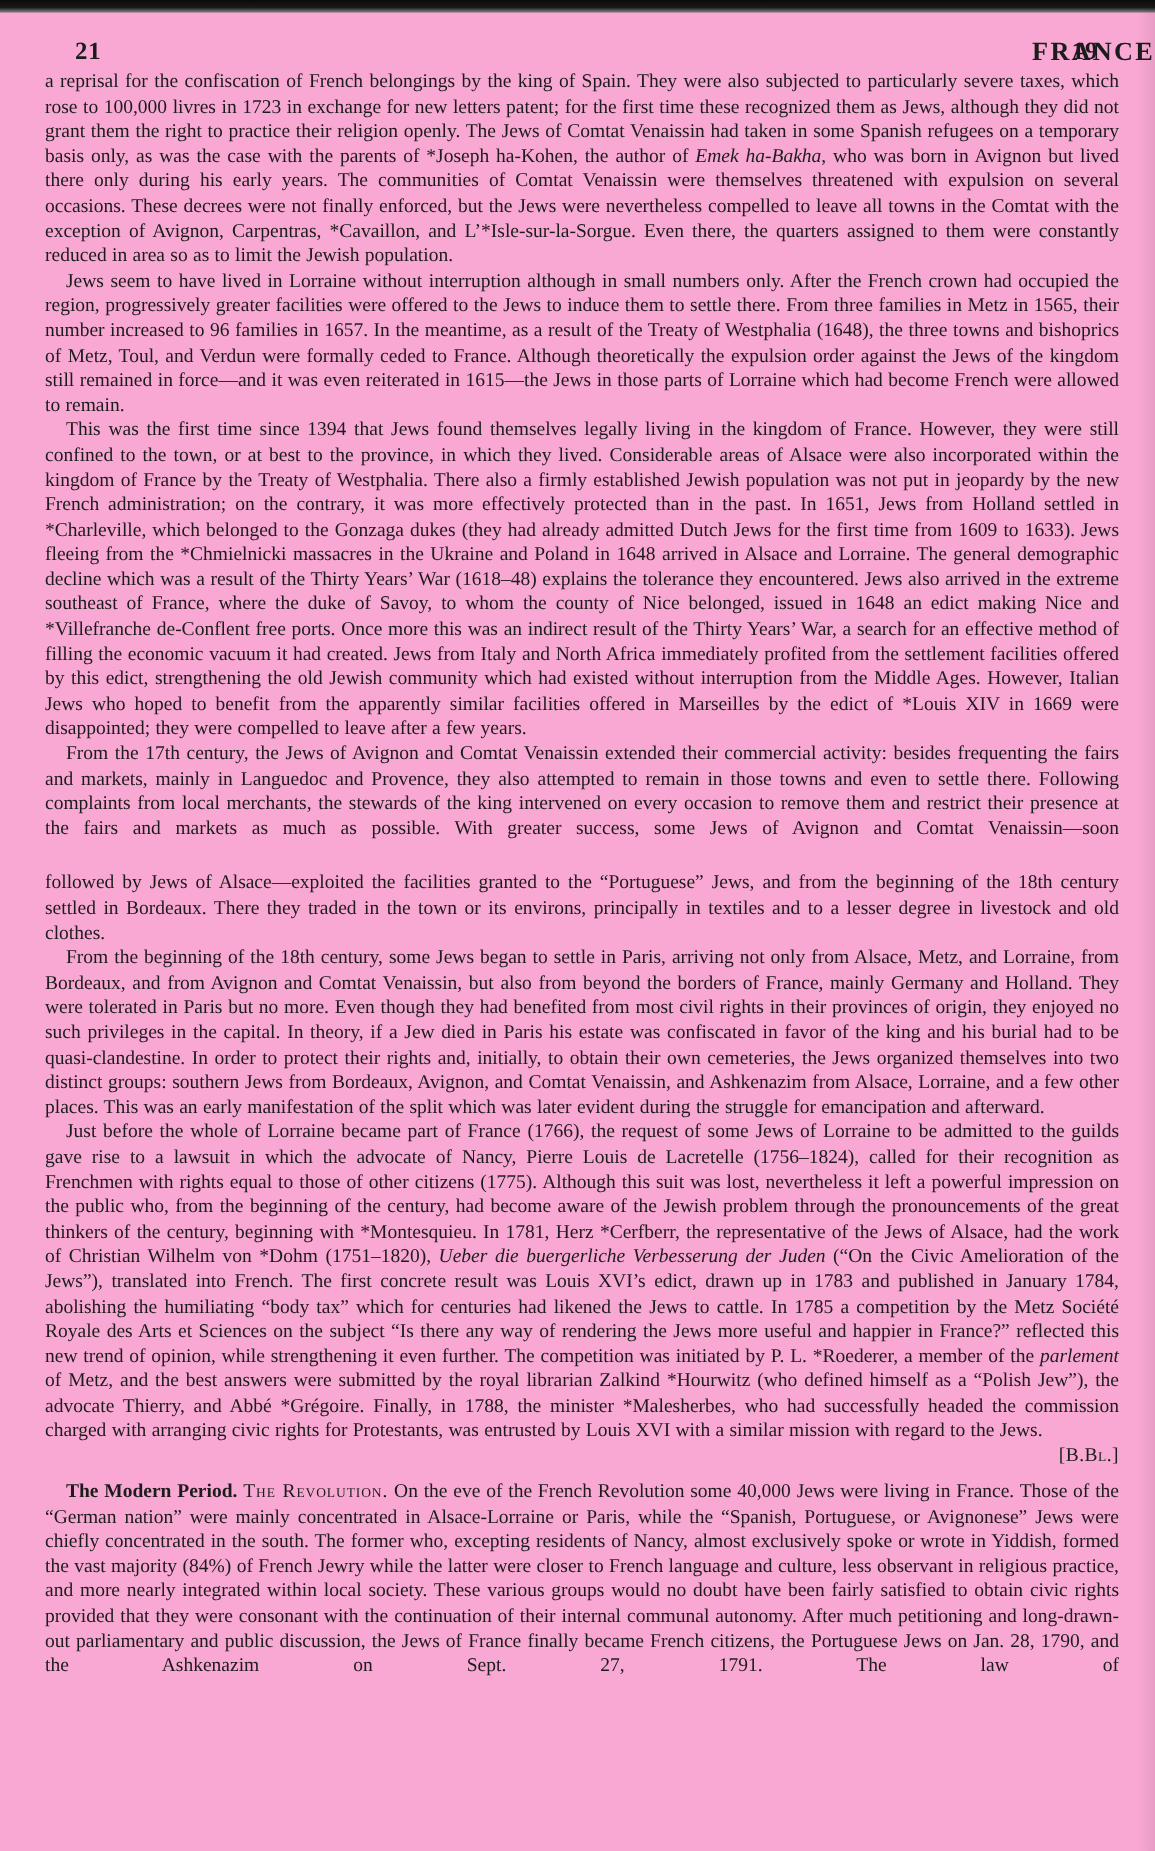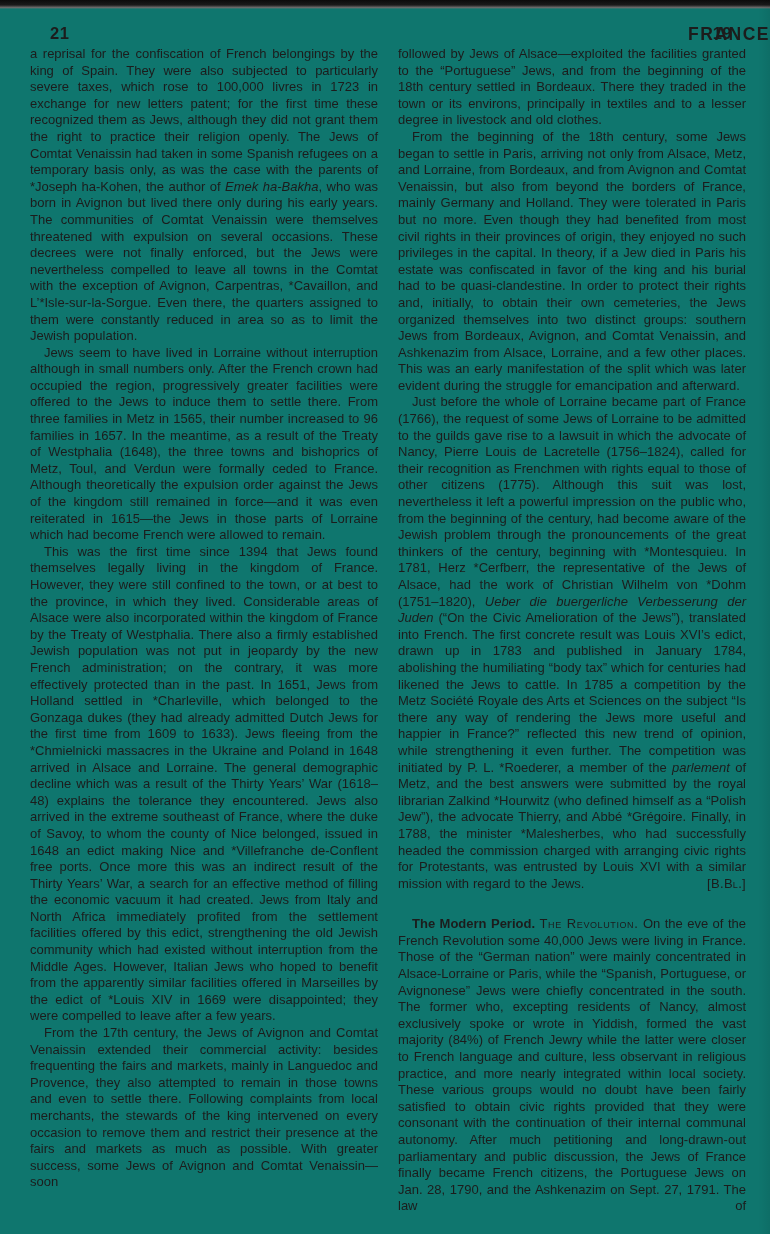--- a/index.html
+++ b/index.html
@@ -4,23 +4,23 @@
 <style>
   html, body {
     margin: 0;
     padding: 0;
     background: #e8e7e2;
   }
   .page {
     position: relative;
     width: 770px;
     height: 1234px;
-    background: #0f766e;
+    background: #f9a8d4;
     overflow: hidden;
-    font-family: Liberation Sans, sans-serif;
+    font-family: Liberation Serif, serif;
     color: #1c1c1c;
   }
   .scan-bar {
     position: absolute;
     top: 0; left: 0;
     width: 100%;
     height: 9px;
     background: linear-gradient(to bottom, #0b0b0b 0%, #1a1a1a 55%, #6e6e6e 85%, rgba(110,110,110,0) 100%);
   }
   .page::after {
@@ -58,20 +58,21 @@
     font-weight: 700;
     letter-spacing: 1.5px;
   }
   .columns {
     position: absolute;
     top: 46px;
     left: 30px;
     right: 24px;
     display: flex;
     gap: 20px;
+    flex-direction: column;
   }
   .col {
     flex: 1 1 0;
     min-width: 0;
   }
   p.para {
     margin: 0;
     font-size: 13px;
     line-height: 16.6px;
     text-align: justify;

